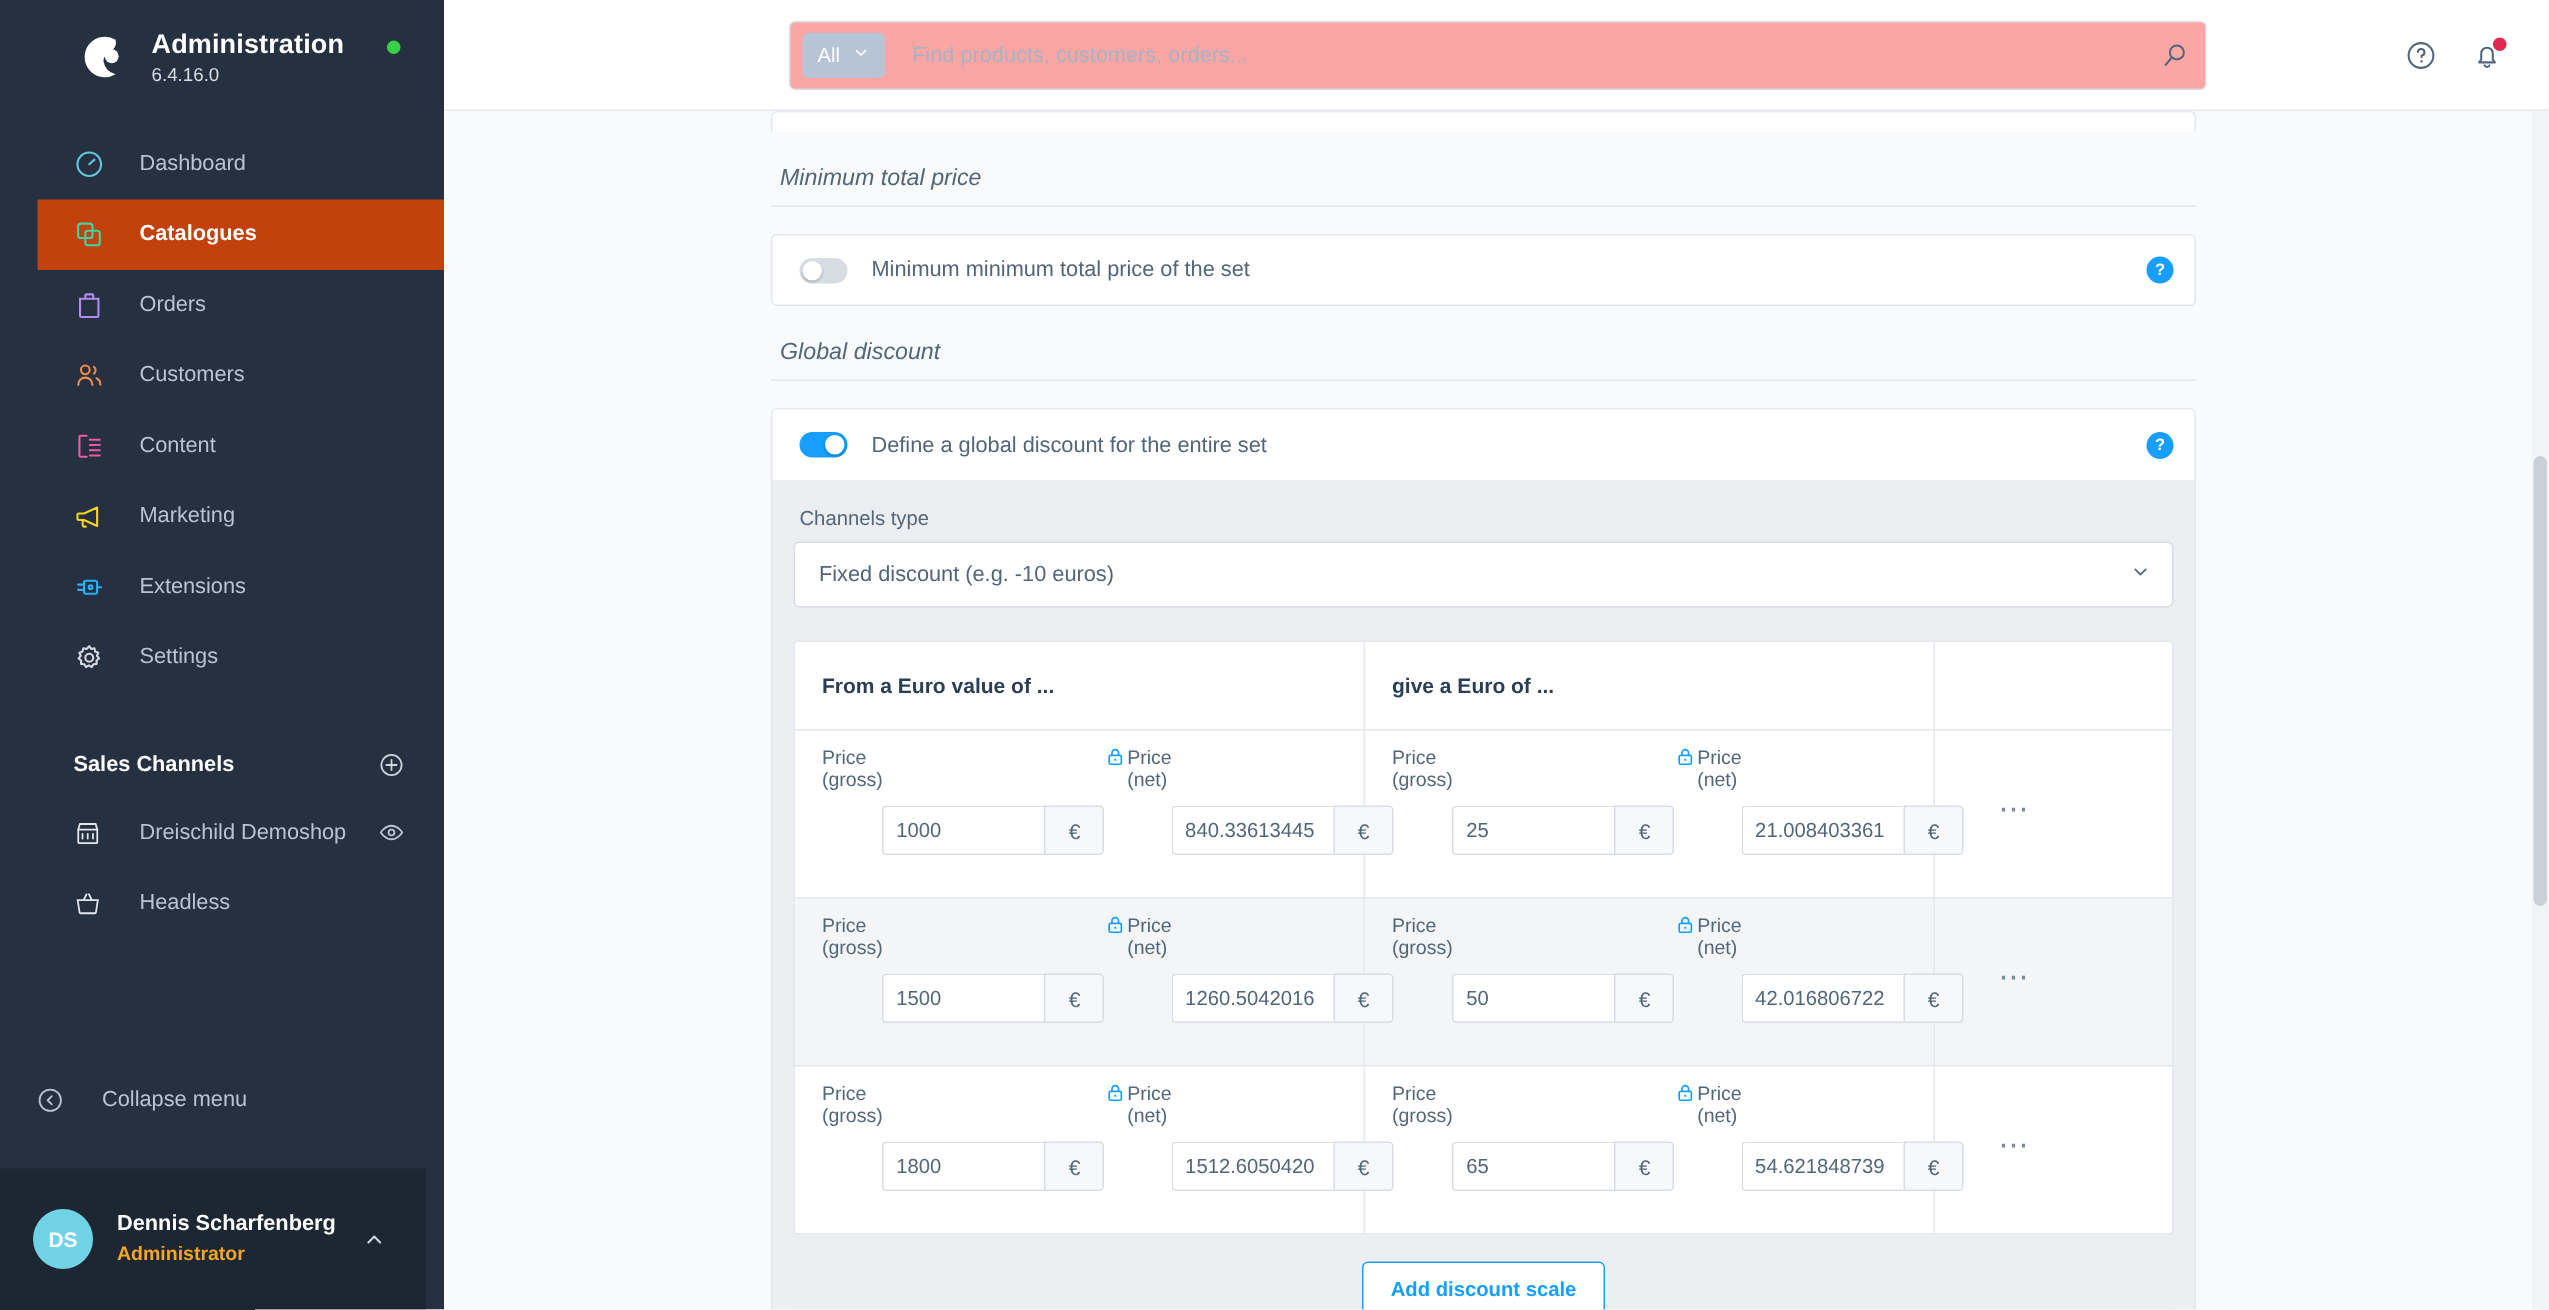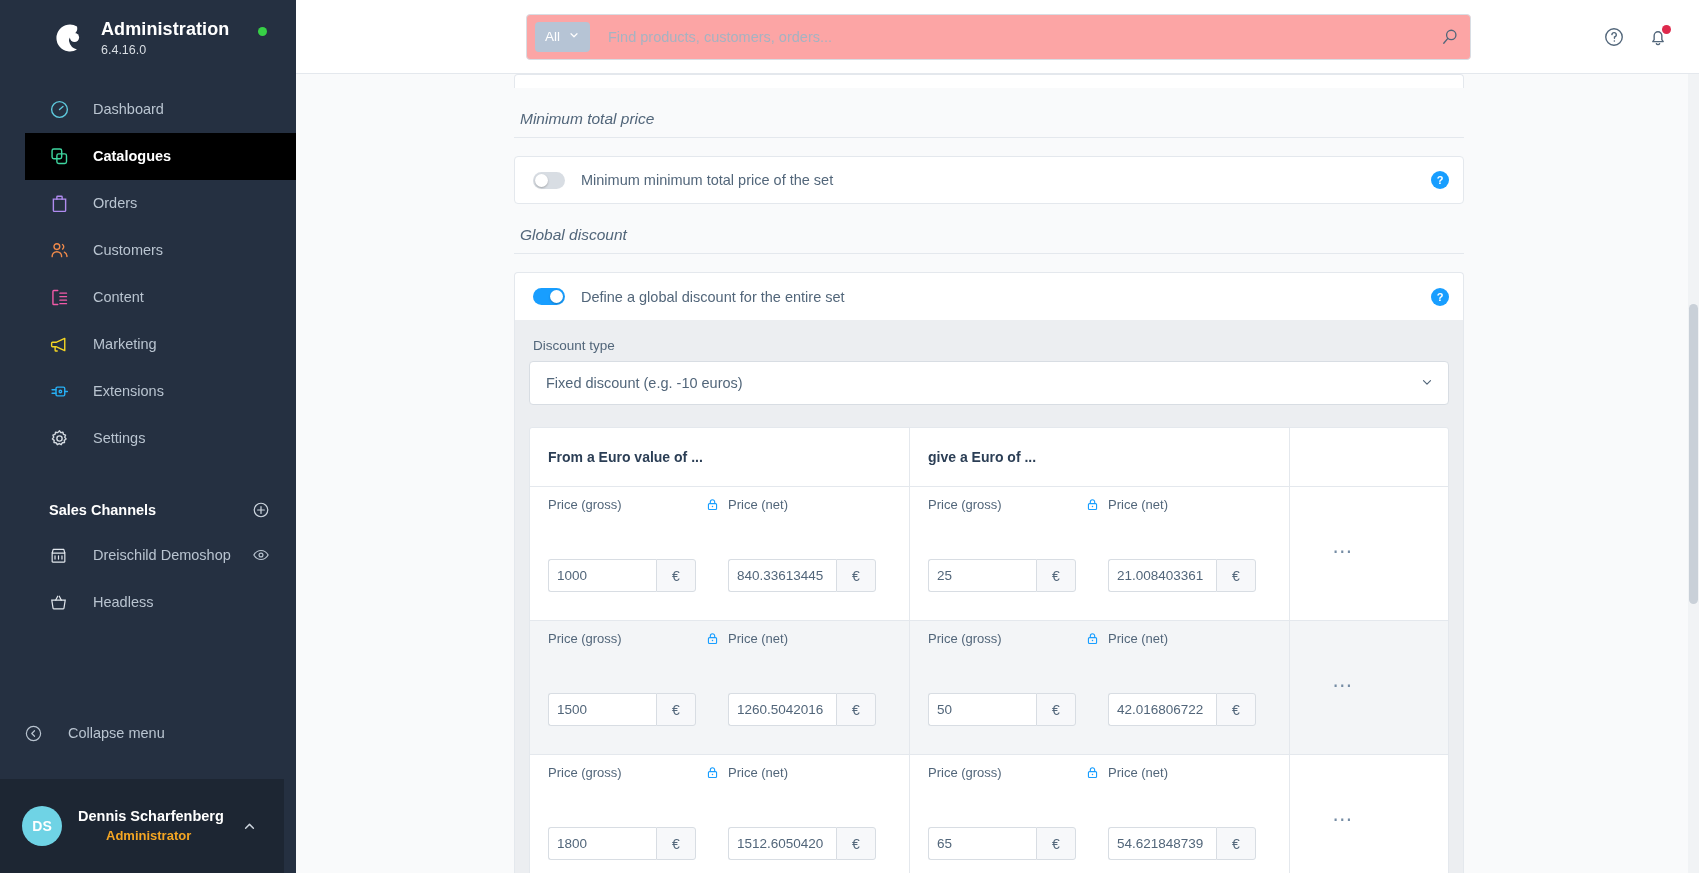--- a/index.html
+++ b/index.html
@@ -49,21 +49,21 @@
     padding-left: 24px;
     color: #b9c4d0; font-size: 14.5px;
     cursor: pointer;
     position: relative;
   }
   .sb-item .sb-ico {
     width: 28px; height: 24px; margin-right: 16px;
     display: flex; align-items: center; justify-content: flex-start;
     flex-shrink: 0;
   }
-  .sb-item.active { background: #000000; color: #fff; font-weight: bold; }
+  .sb-item.active { background: #c2410c; color: #fff; font-weight: bold; }
   .sb-section-title {
     display: flex; align-items: center; justify-content: space-between;
     padding: 0 26px 0 24px;
     height: 44px;
     margin-top: 26px;
     color: #fff; font-weight: bold; font-size: 14.5px;
   }
   .sb-plus { color: #cdd5de; display:flex; align-items:center; cursor: pointer;}
   .sb-item .sb-eye { position: absolute; right: 26px; color: #b9c4d0; display: flex; }
   .sb-collapse {
@@ -79,21 +79,21 @@
     display: flex; align-items: center;
     padding: 0 26px 0 22px;
   }
   .sb-avatar {
     width: 40px; height: 40px; border-radius: 50%;
     background: #6fd3e5; color: #ffffff;
     display: flex; align-items: center; justify-content: center;
     font-weight: bold; font-size: 14px; margin-right: 16px; flex-shrink: 0;
   }
   .sb-username { color: #fff; font-weight: bold; font-size: 14.5px; line-height: 1.35; }
-  .sb-userrole { color: #f5a623; font-size: 13px; font-weight: bold; line-height: 1.35; margin-left: 28px; }
+  .sb-userrole { color: #f5a623; font-size: 13px; font-weight: bold; line-height: 1.35; }
   .sb-user-caret { margin-left: auto; color: #cdd5de; display: flex; cursor: pointer;}
 
   
   .main { flex: 1; display: flex; flex-direction: column; min-width: 0; background: #f9fafb;}
   .topbar {
     height: 74px; background: #fff;
     display: flex; align-items: center;
     border-bottom: 1px solid #e4e8ed;
     padding: 0 30px 0 0;
     position: relative;
@@ -244,21 +244,21 @@
     gap: 0;
   }
   .dt-group.a { width: 380px; }
   .dt-group.b { width: 380px; }
   .dt-actions {
     width: 106px;
     display: flex; align-items: center; justify-content: center;
     color: #758ca4; font-size: 20px; letter-spacing: 1.5px;
     cursor: pointer; line-height: 0.4; padding-bottom: 6px;
   }
-  .pricefield { display: flex; flex-direction: column; }
+  .pricefield { display: flex; flex-direction: row; }
   .pricefield .pf-label { font-size: 13px; color: #52667a; margin-bottom: 7px; }
   .pf-input-wrap { display: flex; height: 49px; margin-top: 40px; }
   .pf-input {
     width: 108px; height: 33px;
     border: 1px solid #d8dde3; border-right: none;
     border-radius: 3px 0 0 3px;
     background: #fff;
     font-family: inherit; font-size: 13.5px; color: #52667a;
     padding: 0 8px;
     outline: none;
@@ -522,21 +522,21 @@
 
         <div class="toggle-card open">
           <span class="switch on">
             <span class="knob"></span>
           </span>
           <span class="toggle-label">Define a global discount for the entire set</span>
           <span class="help-badge">?</span>
         </div>
 
         <div class="panel">
-          <div class="field-label">Discount type</div>
+          <div class="field-label">Channels type</div>
           <div class="select-box">
             <span>Fixed discount (e.g. -10 euros)</span>
             <span>
               <svg width="14" height="14" viewBox="0 0 24 24" fill="none" stroke="#52667a" stroke-width="2">
                 <path d="M6 9.5 L12 15.5 L18 9.5" stroke-linecap="round" stroke-linejoin="round"></path>
               </svg>
             </span>
           </div>
 
           <div class="dtable">

